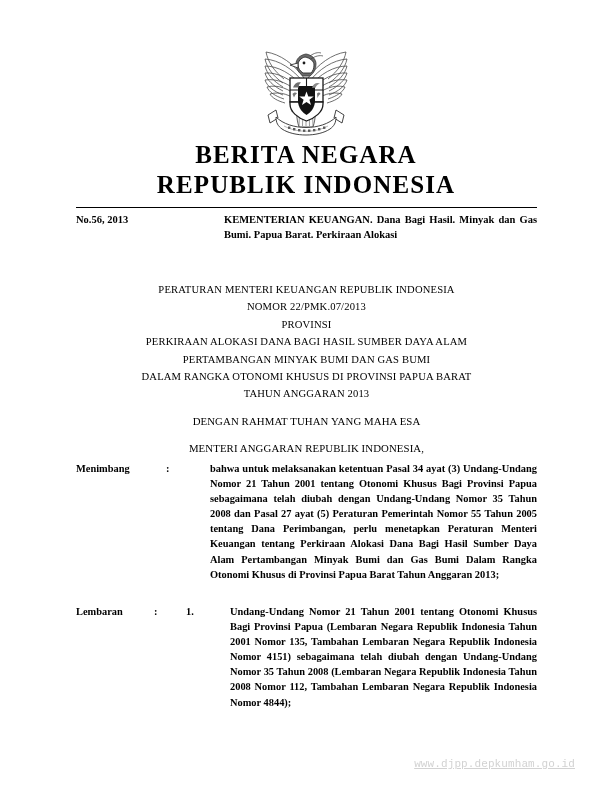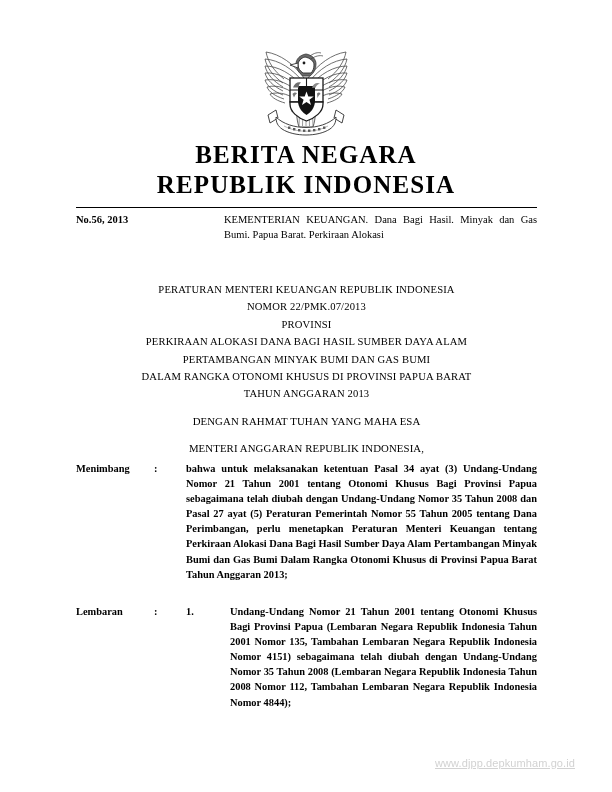--- a/index.html
+++ b/index.html
@@ -77,21 +77,21 @@
   .issue-no {
     width: 107px;
     flex: 0 0 107px;
     font-weight: bold;
     font-size: 10.5px;
     line-height: 14.5px;
     white-space: nowrap;
   }
   .issue-subject {
     flex: 1 1 auto;
-    font-weight: normal;
+    font-weight: bold;
     font-size: 10.5px;
     line-height: 14.5px;
     text-align: justify;
     text-justify: inter-word;
   }
 
   
   .titleblock {
     position: absolute;
     left: 76px;
@@ -148,35 +148,35 @@
     flex: 0 0 25px;
     width: 25px;
   }
   .numitem-text {
     flex: 1 1 auto;
     text-align: justify;
     text-justify: inter-word;
     margin-left: 19px;
   }
 
-  #clause-menimbang { top: 461px; }
+  #clause-menimbang { top: 461px; gap: 12px; }
   #clause-mengingat { top: 604px; }
 
   
   .footer-url {
     position: absolute;
     left: 0;
     top: 753px;
     width: 612px;
     text-align: right;
     padding-right: 37px;
     box-sizing: border-box;
   }
   .footer-url span {
-    font-family: Liberation Sans, sans-serif;
+    font-family: Liberation Mono, monospace;
     font-size: 11px;
     color: #d2d2d2;
     text-decoration: underline;
     letter-spacing: 0.1px;
   }
 </style>
 </head>
 <body>
 
 <div class="page">

